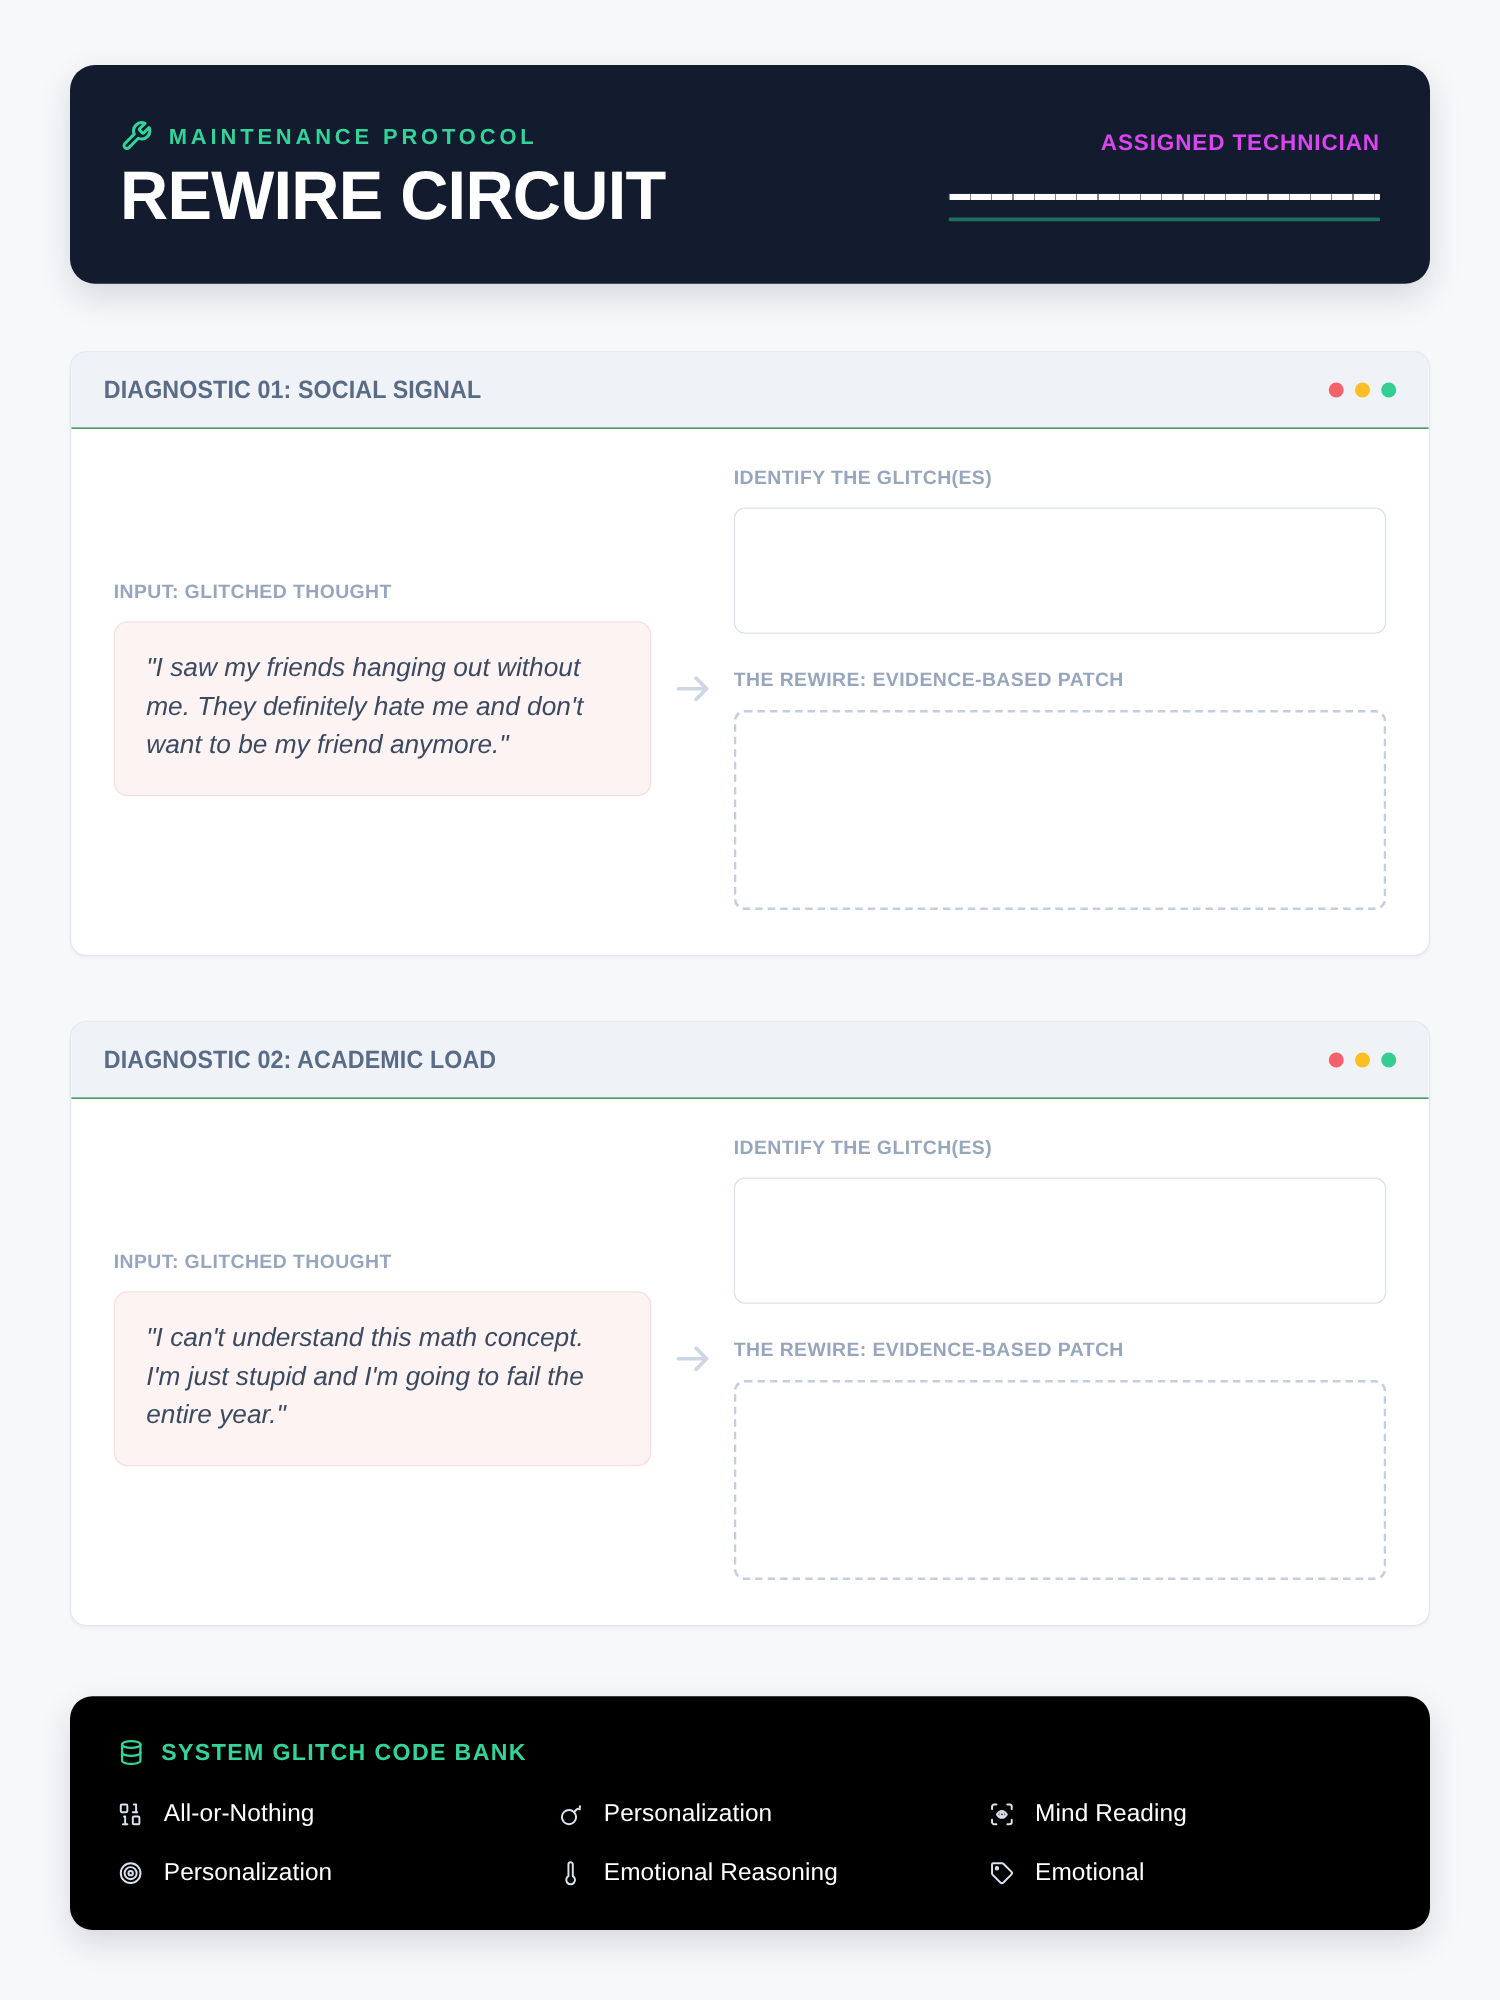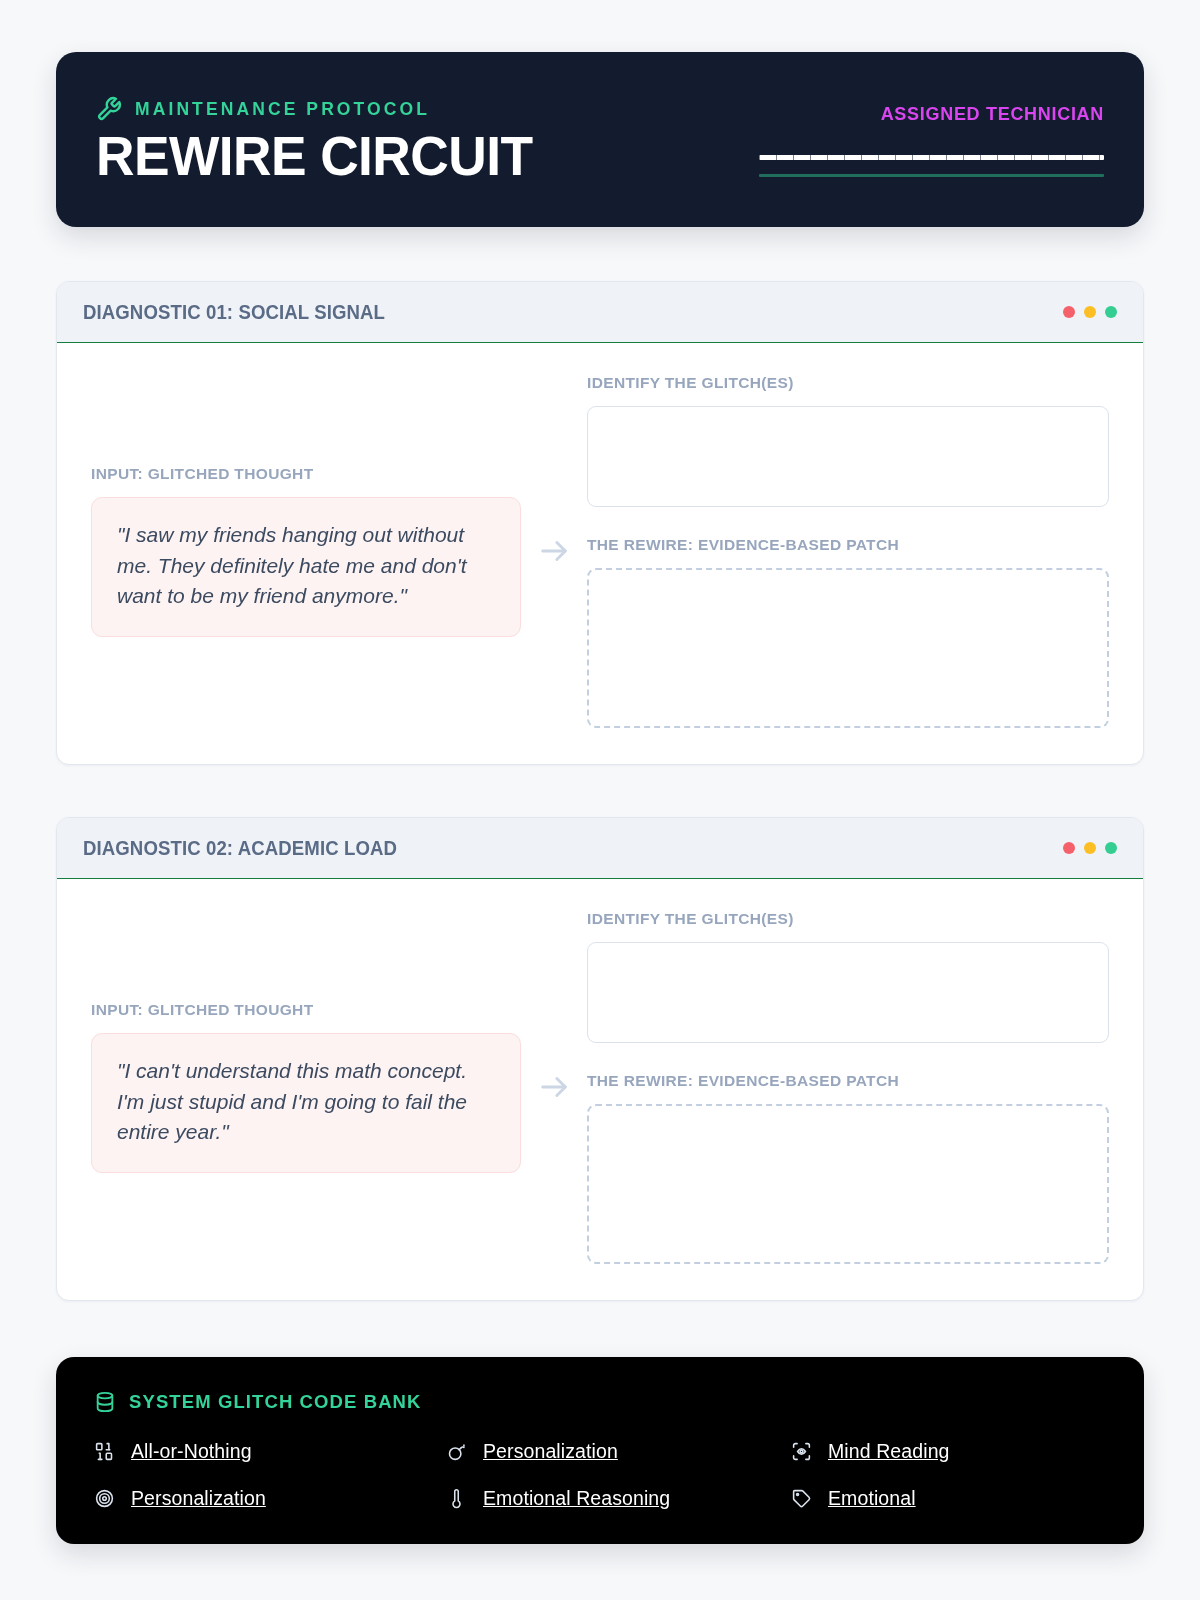--- a/index.html
+++ b/index.html
@@ -243,21 +243,20 @@
     gap: 16px;
   }
 
   .bank-icon { width: 21px; height: 21px; display: block; flex: 0 0 auto; }
 
   .bank-text {
     color: #ffffff;
     font-size: 19.5px;
     letter-spacing: 0.1px;
     white-space: nowrap;
-    text-decoration: underline;
   }
 </style>
 </head>
 <body>
 
 <div class="page">
 
   <div class="header">
     <div class="header-left">
       <div class="protocol-row">

